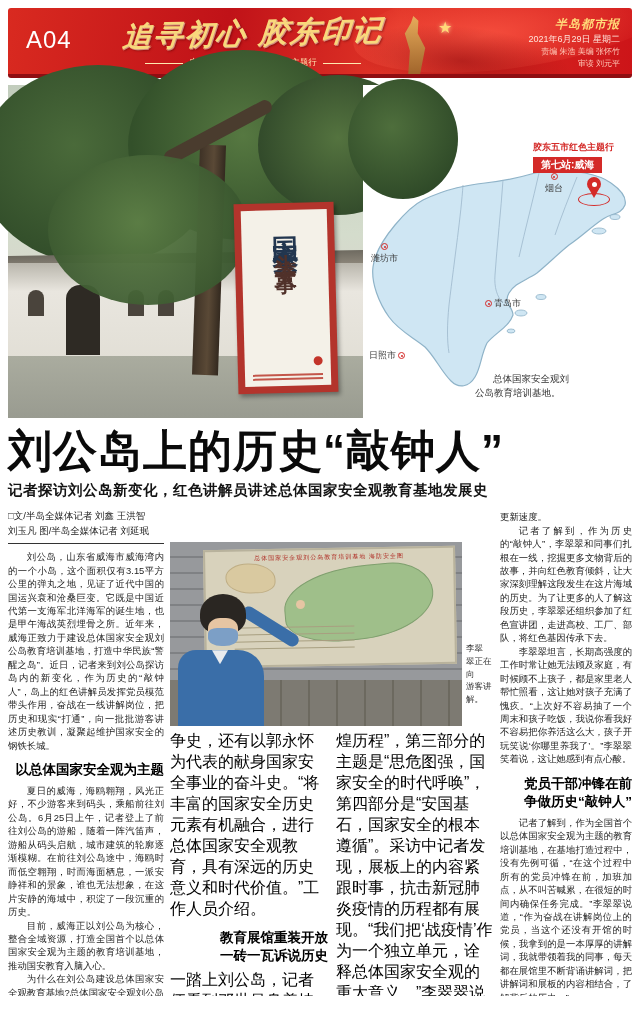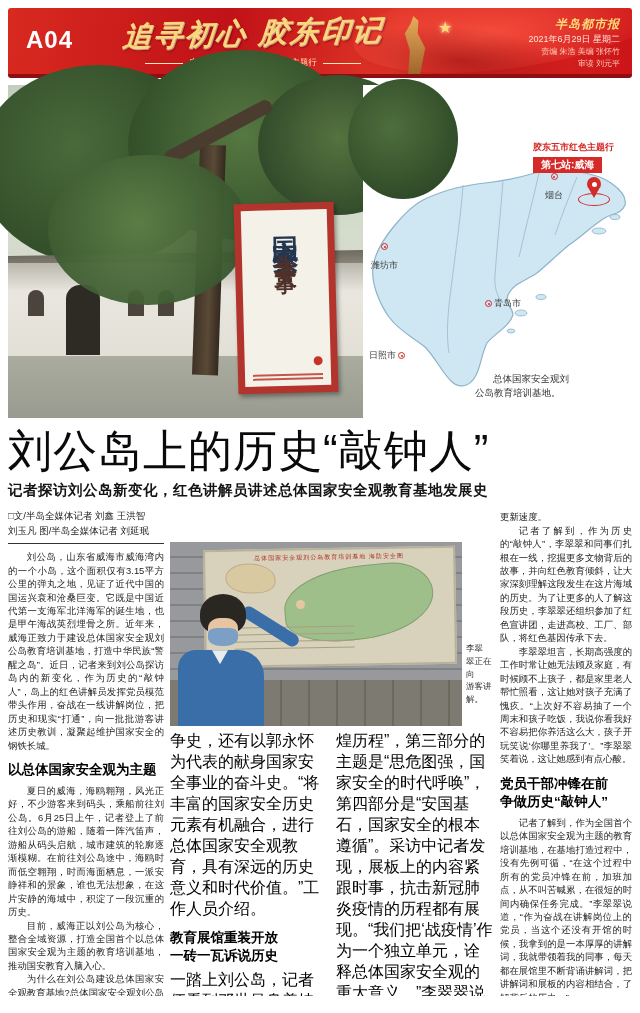--- a/index.html
+++ b/index.html
@@ -10,21 +10,21 @@
   .banner { position:relative; height:70px; border-radius:3px; overflow:hidden;
     background:linear-gradient(100deg,#d92a20 0%,#c01218 35%,#e03427 62%,#cc1418 100%);
     border-bottom:4px solid #8f0e12; }
   .banner .swoosh1 { position:absolute; right:-40px; top:-30px; width:320px; height:90px; border-radius:50%;
     background:radial-gradient(ellipse at 40% 60%, rgba(255,90,70,.75), rgba(200,20,20,0) 70%); transform:rotate(-8deg); }
   .banner .swoosh2 { position:absolute; right:60px; top:18px; width:220px; height:70px; border-radius:50%;
     background:radial-gradient(ellipse at 50% 50%, rgba(140,8,12,.55), rgba(140,8,12,0) 70%); transform:rotate(6deg); }
   .banner .statue { position:absolute; left:390px; top:8px; width:34px; height:58px;
     background:linear-gradient(180deg,#e7b75f,#9c6b2c); clip-path:polygon(45% 0,60% 8%,58% 30%,80% 55%,65% 100%,30% 100%,35% 60%,20% 30%,38% 12%); opacity:.9; }
   .banner .star { position:absolute; left:430px; top:10px; color:#ffd978; font-size:16px; text-shadow:0 0 4px #fff3b0; }
-  .page-num { position:absolute; left:18px; top:18px; color:#ffffff; font-size:24px; font-weight:bold; letter-spacing:1px; }
+  .page-num { position:absolute; left:18px; top:18px; color:#ffffff; font-size:24px; font-weight:normal; letter-spacing:1px; }
   .series { position:absolute; left:95px; top:6px; width:300px; text-align:center; }
   .series-title { font-family:"DejaVu Serif", serif; font-style:italic; font-weight:bold; font-size:29px; color:#f8d87c;
     letter-spacing:2px; transform:skewX(-6deg) rotate(-1.5deg); text-shadow:1px 1px 0 rgba(255,248,220,.55), 2px 2px 2px rgba(90,0,0,.5); white-space:nowrap; }
   .series-sub { margin-top:3px; display:flex; align-items:center; justify-content:center; gap:6px; color:#ffe9b0; font-size:8.5px; white-space:nowrap; }
   .series-sub .dash { width:38px; height:1px; background:#ffe9b0; }
   .masthead-right { position:absolute; right:12px; top:8px; text-align:right; line-height:1.45; }
   .paper-name { font-family:"DejaVu Serif", serif; font-style:italic; font-weight:bold; font-size:12px; color:#ffd978; letter-spacing:1px; }
   .m-date { font-size:9px; color:#ffe3da; }
   .m-staff { font-size:8px; color:#ffc9b8; }
 
@@ -56,37 +56,37 @@
 
   
   .map-box { position:absolute; left:355px; top:0; width:269px; height:333px; background:#ffffff; }
   .map-svg { position:absolute; left:0; top:0; }
   .route-label { position:absolute; right:18px; top:56px; text-align:left; }
   .route-line1 { color:#d42a28; font-size:9px; font-weight:bold; white-space:nowrap; }
   .route-stop { margin-top:2px; background:#d42a28; color:#fff; font-size:10px; font-weight:bold; padding:1px 8px; display:inline-block; }
   .city { position:absolute; display:flex; align-items:center; gap:2px; font-size:9px; color:#3a3a3a; }
   .city-dot { width:7px; height:7px; border:1.5px solid #d42a28; border-radius:50%; position:relative; flex:none; }
   .city-dot::after { content:""; position:absolute; left:1.5px; top:1.5px; width:2px; height:2px; background:#d42a28; border-radius:50%; }
-  .city.stack { flex-direction:column; gap:9px; }
+  .city.stack { flex-direction:column; gap:2px; }
   .map-caption { position:absolute; left:112px; bottom:18px; width:130px; font-size:9.5px; color:#333; line-height:1.5; }
   .map-caption div:first-child { padding-left:18px; }
 
   
-  .headline { margin-top:10px; font-size:44px; font-weight:normal; color:#0a0a0a; letter-spacing:1px; line-height:1.05; white-space:nowrap; }
+  .headline { margin-top:10px; font-size:44px; font-weight:bold; color:#0a0a0a; letter-spacing:1px; line-height:1.05; white-space:nowrap; }
   .subhead { margin-top:7px; font-size:14.5px; font-weight:bold; color:#141414; letter-spacing:.5px; }
 
   
   .body-area { display:flex; gap:6px; margin-top:8px; height:488px; overflow:hidden; }
   .col { font-size:9.4px; line-height:13.45px; color:#1d1d1d; text-align:justify; }
   .col p { text-indent:2em; }
   .col p.cont { text-indent:0; }
   .col1 { width:156px; flex:none; }
   .mid { width:324px; flex:none; }
   .col4 { width:132px; flex:none; padding-top:2px; }
-  .sec-h { font-size:13.5px; font-weight:bold; color:#000; line-height:18px; margin:9px 0 5px; text-indent:0; text-align:left; }
+  .sec-h { font-size:13.5px; font-weight:bold; color:#000; line-height:18px; margin:9px 0 5px; text-indent:0; text-align:right; }
   .byline { font-size:9.5px; color:#222; line-height:15px; border-bottom:1.5px solid #333; padding-bottom:5px; margin-bottom:6px; text-align:left; }
 
   
   .mid-photo-wrap { display:flex; gap:4px; margin-top:34px; height:184px; }
   .mid-photo { position:relative; width:292px; height:184px; overflow:hidden;
     background:repeating-linear-gradient(180deg,#97999c 0 14px,#7f8184 14px 16px), #8a8d90; }
   .mid-photo .wall-bottom { position:absolute; left:0; bottom:0; width:100%; height:46px;
     background:repeating-linear-gradient(90deg,#7d7a72 0 26px,#6c695f 26px 28px), #76736a; }
   .board { position:absolute; left:34px; top:6px; width:252px; height:118px; background:#d8d2bc; border:2px solid #b8b29c; transform:rotate(-1deg); }
   .board-title { text-align:center; font-size:6px; color:#b03028; margin-top:3px; letter-spacing:1px; }

